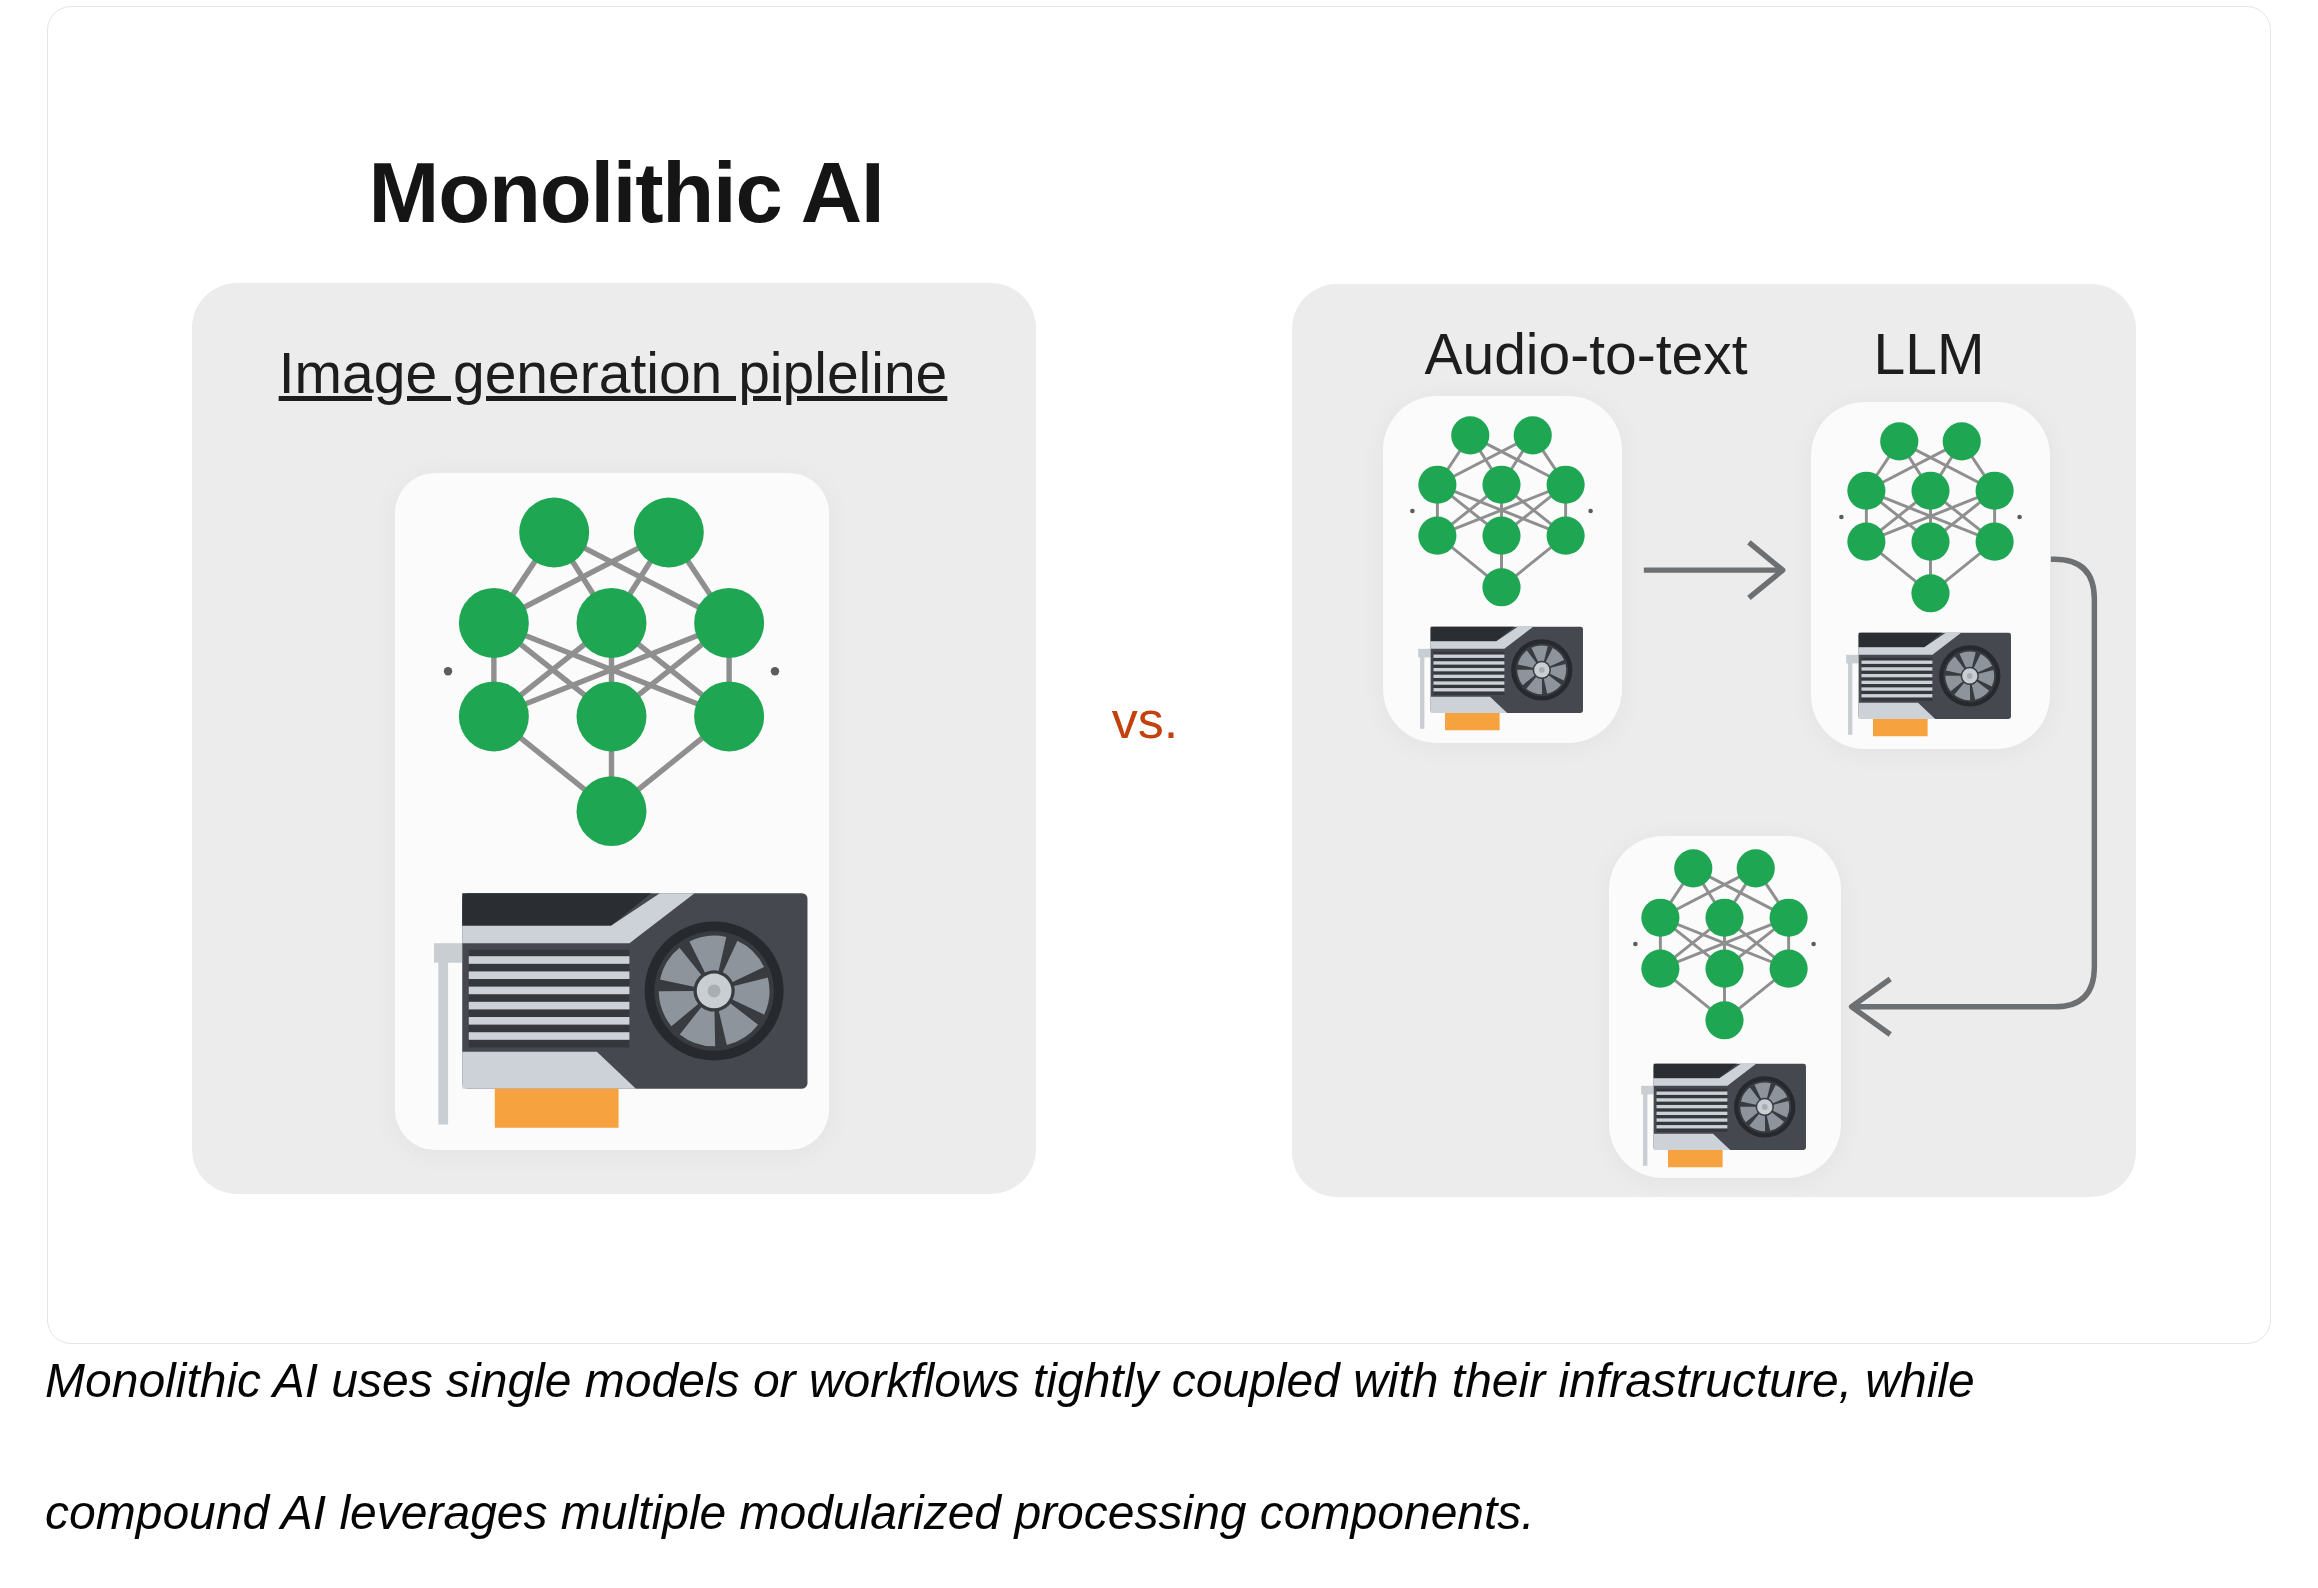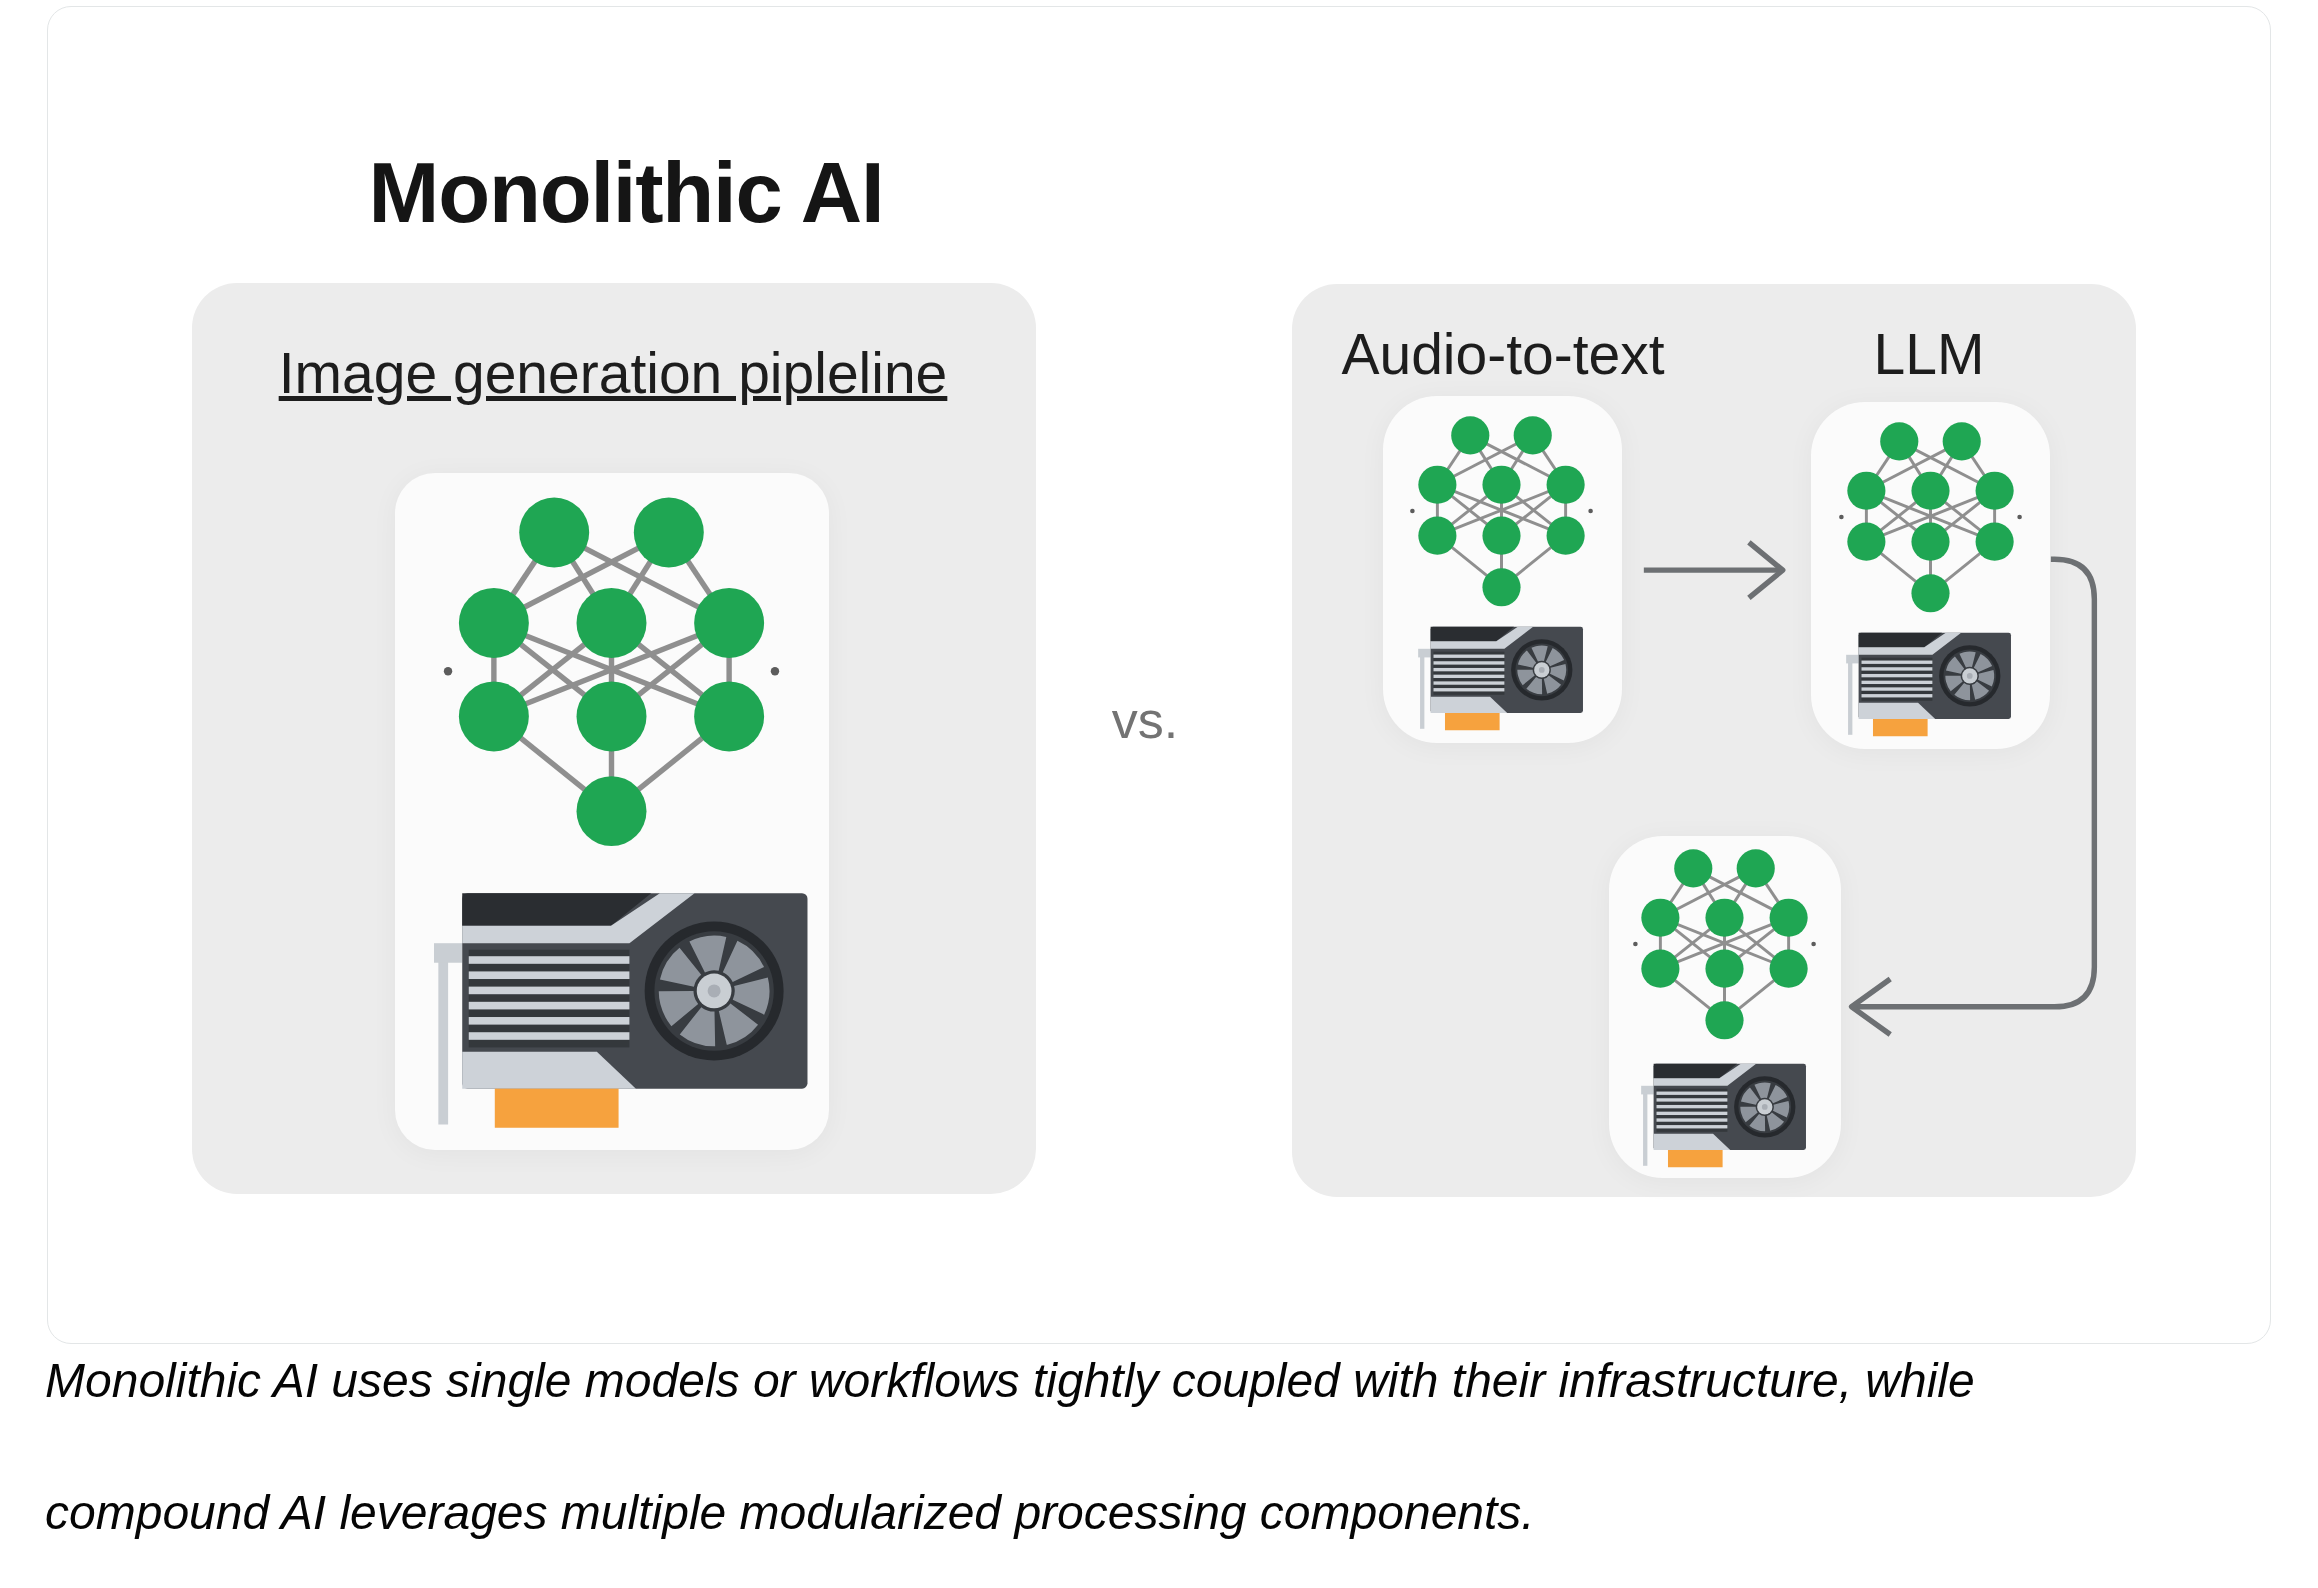--- a/index.html
+++ b/index.html
@@ -28,38 +28,38 @@
 
   .panel{position:absolute;background:#ececec;border-radius:45px;}
   #panel-mono{left:192px;top:283px;width:844px;height:911px;}
   #panel-comp{left:1292px;top:284px;width:844px;height:913px;}
 
   .panel-label{
     position:absolute;font-size:57px;color:#1d1d1d;line-height:1;
     transform:translateX(-50%);white-space:nowrap;
   }
   #label-imagegen{left:613px;top:345px;text-decoration:underline;}
-  #label-audio{left:1503px;top:326px;}
+  #label-audio{left:1586px;top:326px;}
   #label-llm{left:1929px;top:326px;}
   #label-tts{left:1721px;top:767px;}
 
   .tile{
     position:absolute;background:#fbfbfb;
     box-shadow:0 3.6px 28px rgba(0,0,0,0.045);
   }
   #tile-mono {left:395px;top:473px;width:434px;height:677px;border-radius:40px;}
   #tile-audio{left:1383px;top:396px;width:239px;height:347px;border-radius:54px;}
   #tile-llm  {left:1811px;top:402px;width:239px;height:347px;border-radius:54px;}
   #tile-tts  {left:1609px;top:836px;width:232px;height:342px;border-radius:54px;}
 
   .icon-abs{position:absolute;}
 
   .vs-label{
     position:absolute;left:1145px;top:694px;transform:translateX(-50%);
-    font-size:52px;color:#737373;line-height:1;
+    font-size:52px;color:#c2410c;line-height:1;
   }
 
   .caption-line{
     position:absolute;left:45px;
     font-size:48px;font-style:italic;color:#050505;
     white-space:nowrap;line-height:1.2;
   }
   #caption-1{top:1352px;}
   #caption-2{top:1484px;}
 

